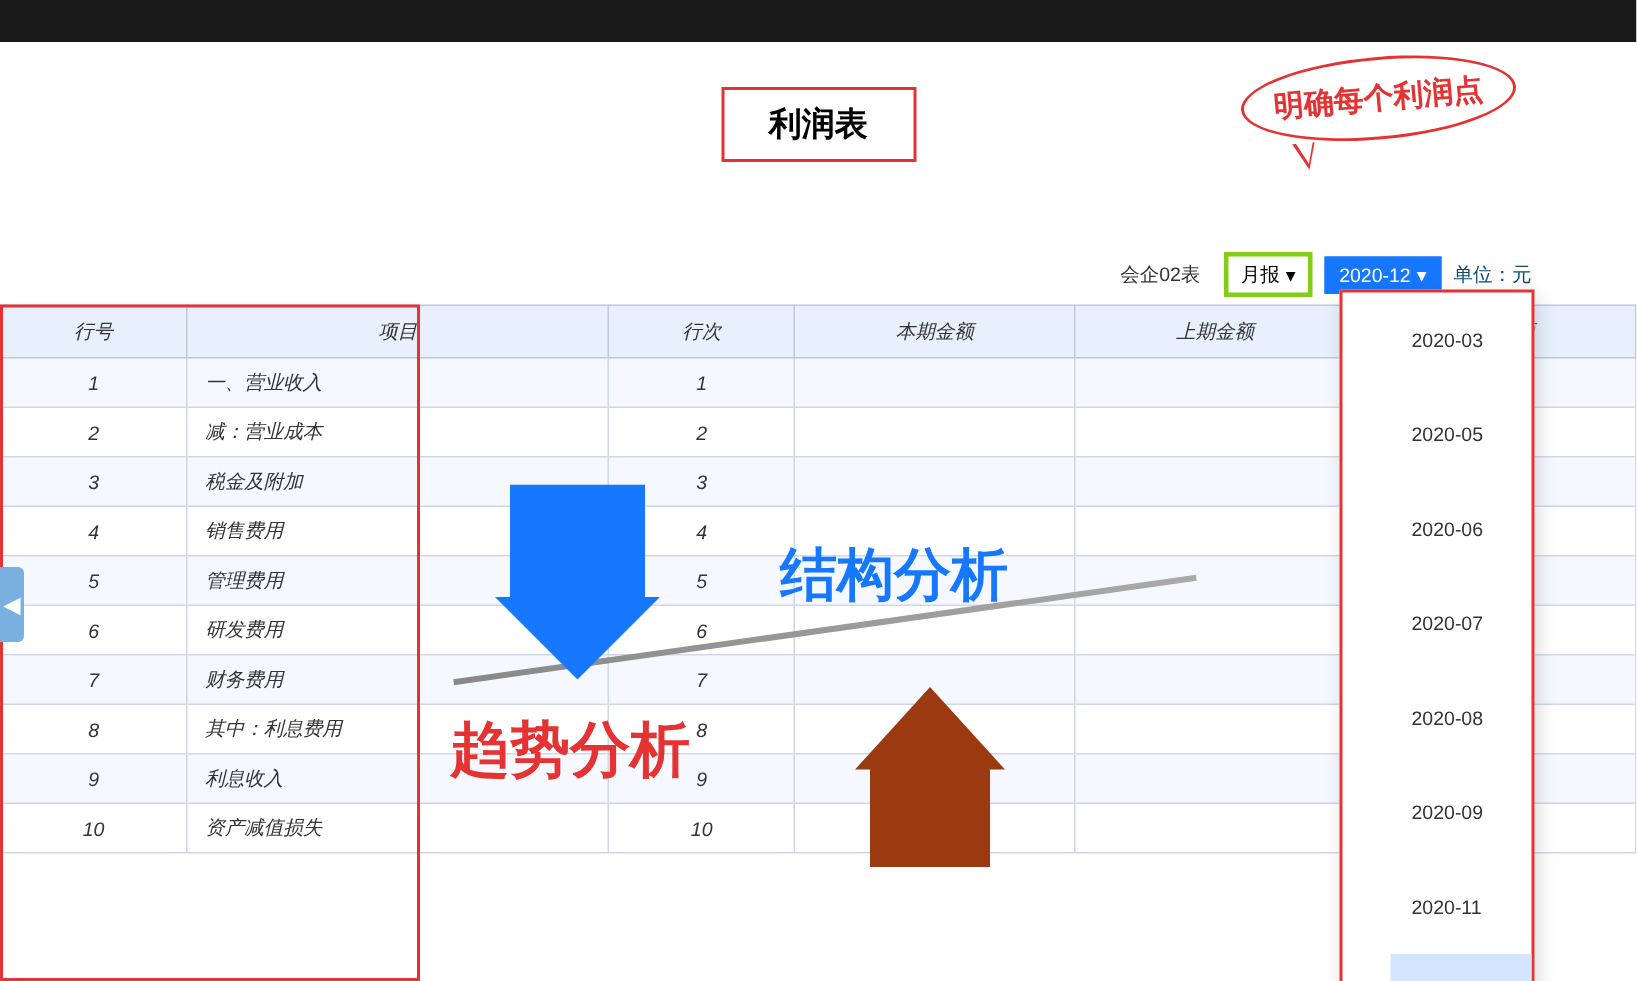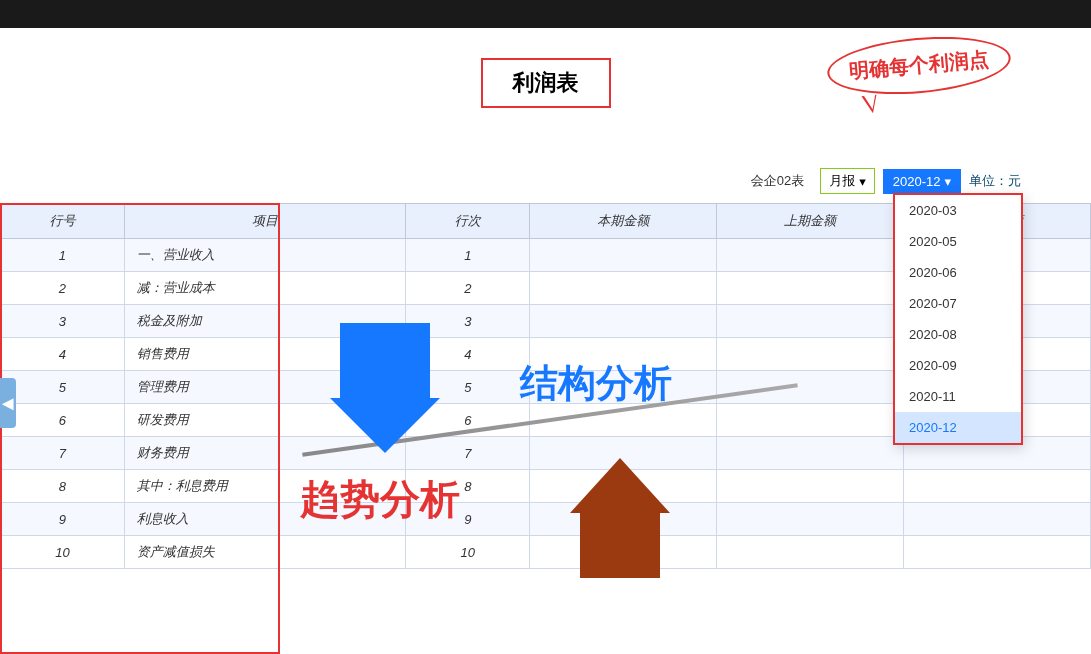--- a/index.html
+++ b/index.html
@@ -100,21 +100,21 @@
       gap: 8px;
     }
 
     .company-label {
       font-size: 13px;
       color: #333;
       margin-right: 8px;
     }
 
     .select-box {
-      border: 1px solid #84cc16;
+      border: 3px solid #84cc16;
       padding: 3px 8px;
       font-size: 13px;
       background: #fff;
       cursor: pointer;
       display: flex;
       align-items: center;
       gap: 4px;
     }
 
     .select-box-blue {
@@ -258,23 +258,24 @@
       right: 68px;
       width: 130px;
       background: #fff;
       border: 2px solid #e53333;
       box-shadow: 2px 4px 12px rgba(0,0,0,0.15);
       z-index: 20;
       font-size: 13px;
     }
 
     .dropdown-item {
-      padding: 8px 14px;
+      padding: 24px 14px;
       cursor: pointer;
       color: #333;
+      margin-left: 32px;
     }
     .dropdown-item.selected {
       background: #d4e6ff;
       color: #1677ff;
     }
 
     
     .left-btn {
       position: absolute;
       top: 350px;

